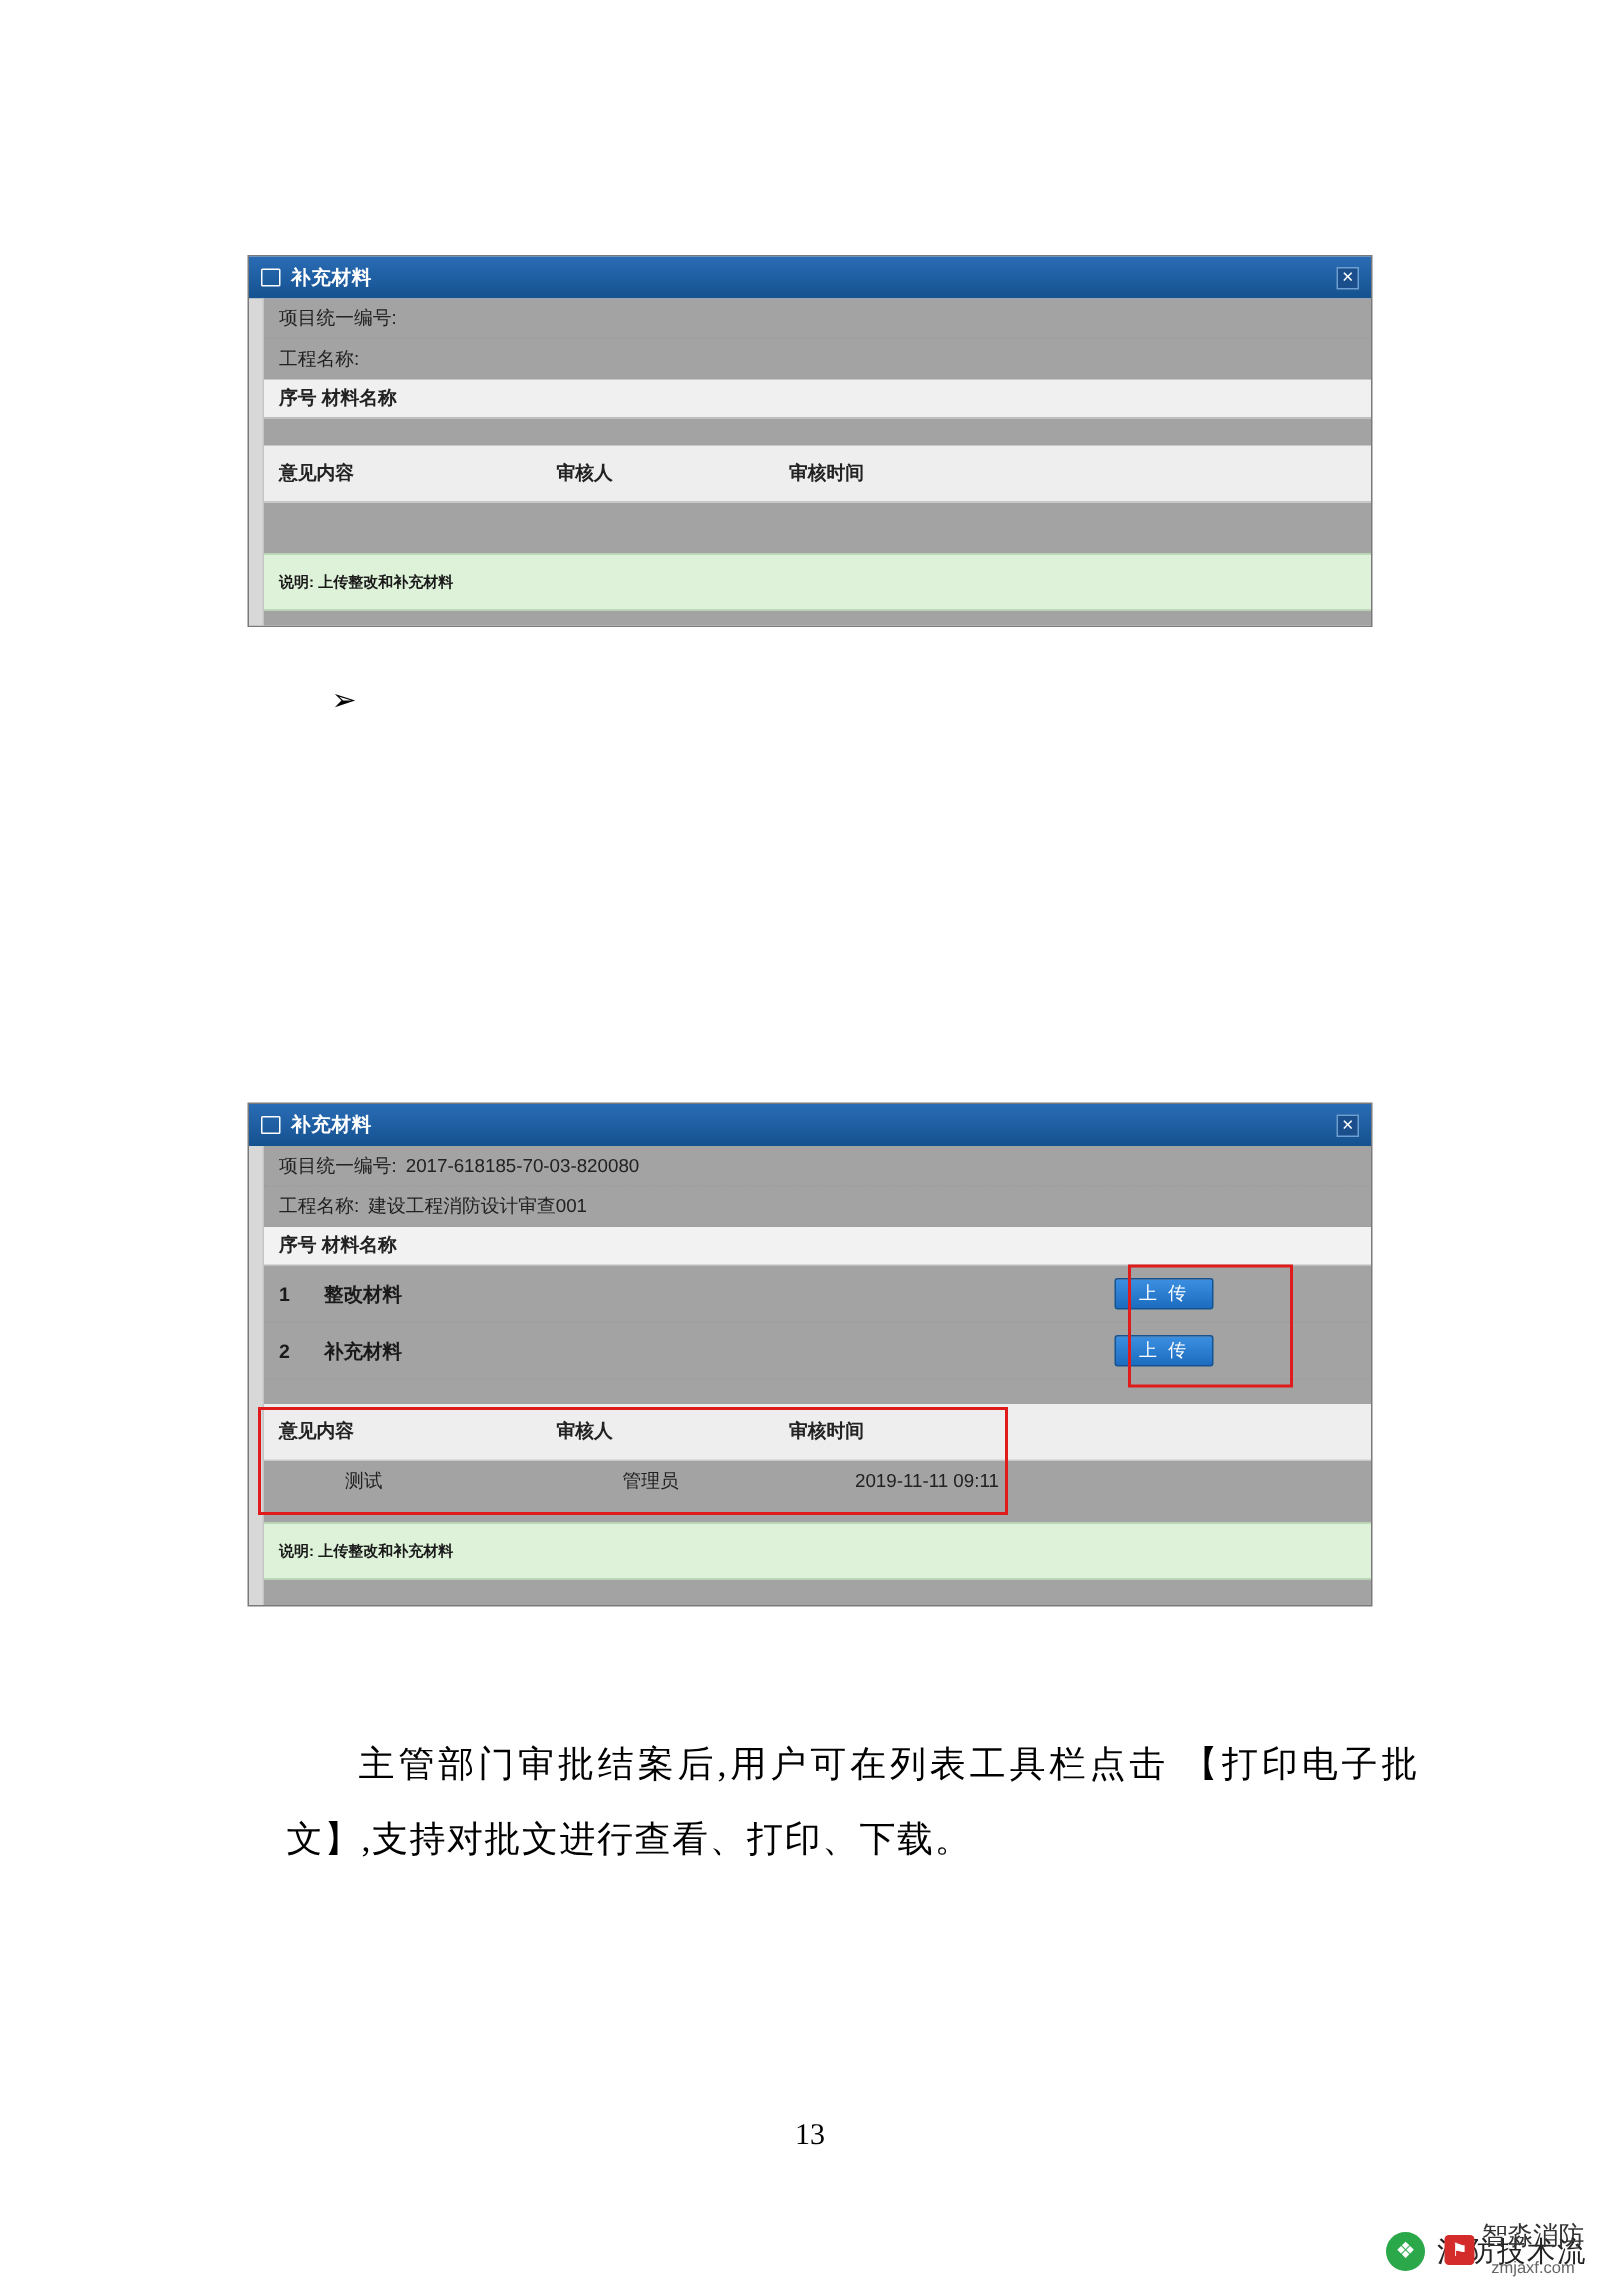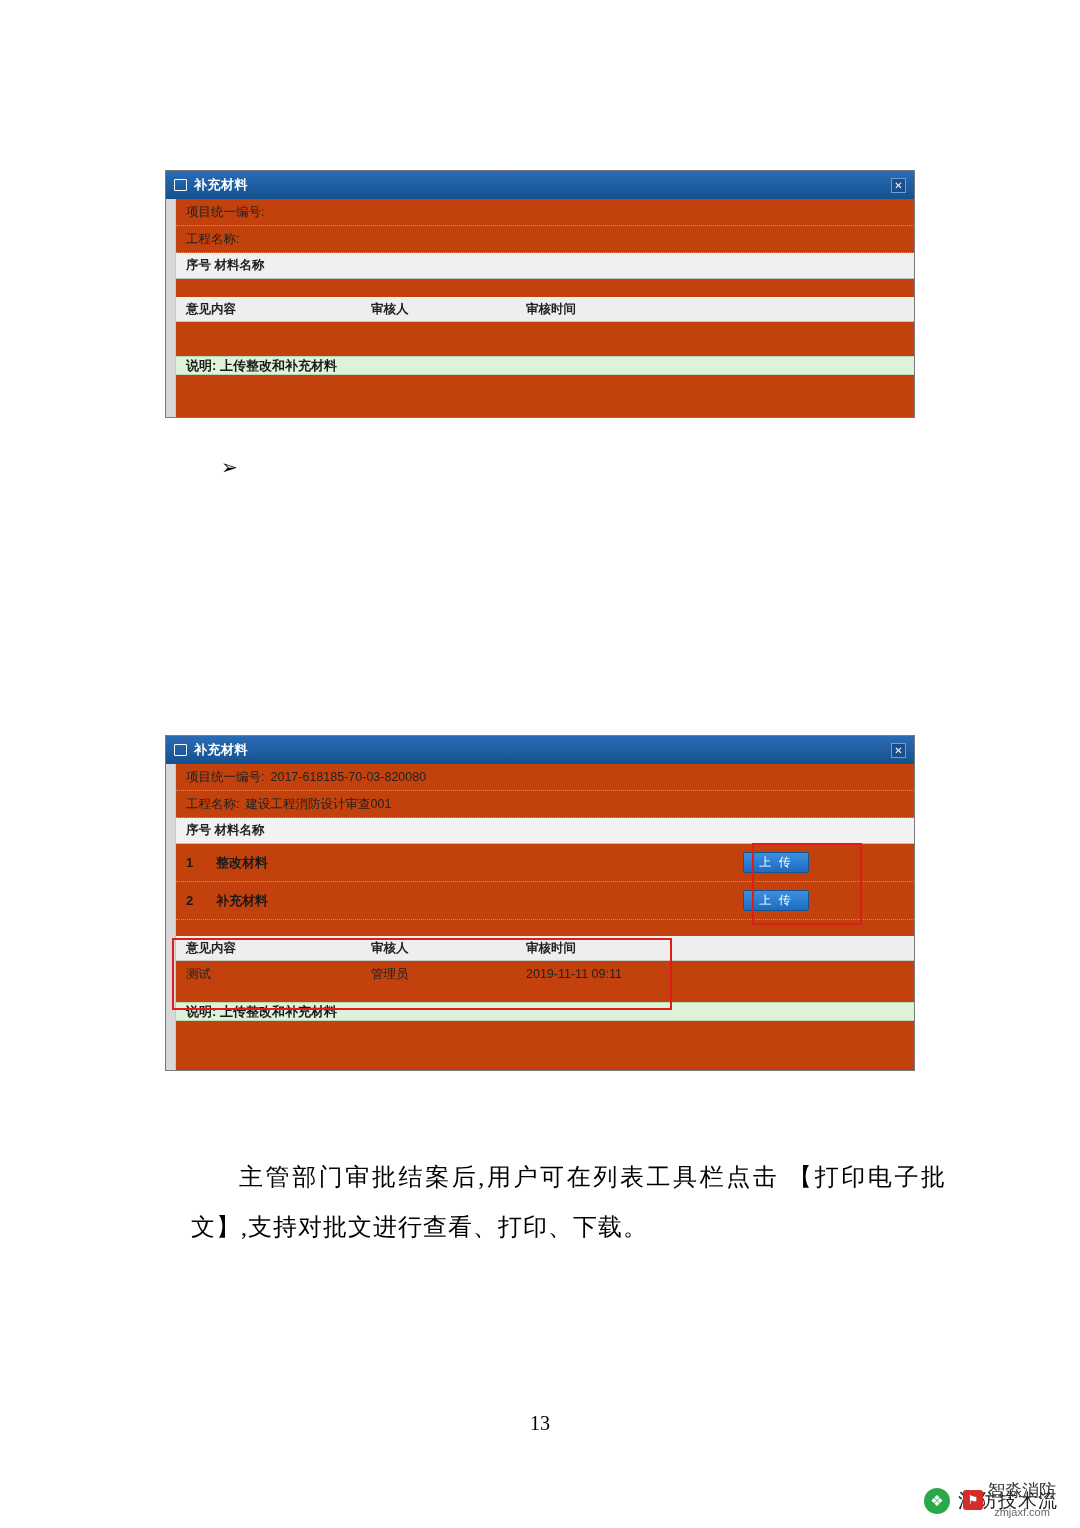--- a/index.html
+++ b/index.html
@@ -61,21 +61,21 @@
     color: #fff;
     font-family: "Liberation Sans", sans-serif;
     font-size: 10px;
     line-height: 13px;
     text-align: center;
     box-sizing: border-box;
   }
 
   .dlg-body {
     position: relative;
-    background: #c2410c;
+    background: #a3a3a3;
     height: calc(100% - 28px);
     box-sizing: border-box;
   }
   .dlg-leftstrip {
     position: absolute;
     left: 0; top: 0; bottom: 0;
     width: 9px;
     background: #d8d8d8;
     border-right: 1px solid #c6c6c6;
   }
@@ -140,51 +140,52 @@
     font-family: "Liberation Sans", sans-serif;
     font-size: 12px;
     font-weight: normal;
     line-height: 19px;
     text-align: center;
     box-sizing: border-box;
     letter-spacing: 2px;
   }
 
   .op-hdr {
-    height: 25px;
+    height: 38px;
     display: flex;
     align-items: center;
     font-family: "Liberation Sans", sans-serif;
     font-size: 12.5px;
     font-weight: bold;
     color: #222;
     background: #eeeeee;
     border-bottom: 1px solid #c9c9c9;
     box-sizing: border-box;
   }
   .op-row {
     height: 26px;
     display: flex;
     align-items: center;
     font-family: "Liberation Sans", sans-serif;
     font-size: 12.5px;
     color: #222;
     box-sizing: border-box;
+    padding-left: 44px;
   }
   .c1 { width: 195px; padding-left: 10px; box-sizing: border-box; }
   .c2 { width: 155px; box-sizing: border-box; }
   .c3 { box-sizing: border-box; }
 
   .note-row {
-    height: 19px;
+    height: 38px;
     display: flex;
     align-items: center;
     padding-left: 10px;
     font-family: "Liberation Sans", sans-serif;
-    font-size: 13px;
+    font-size: 10px;
     font-weight: bold;
     color: #1a1a1a;
     background: #ddf2d8;
     border-top: 1px solid #bcd9b5;
     border-bottom: 1px solid #bcd9b5;
     box-sizing: border-box;
   }
 
   .red-box {
     position: absolute;

